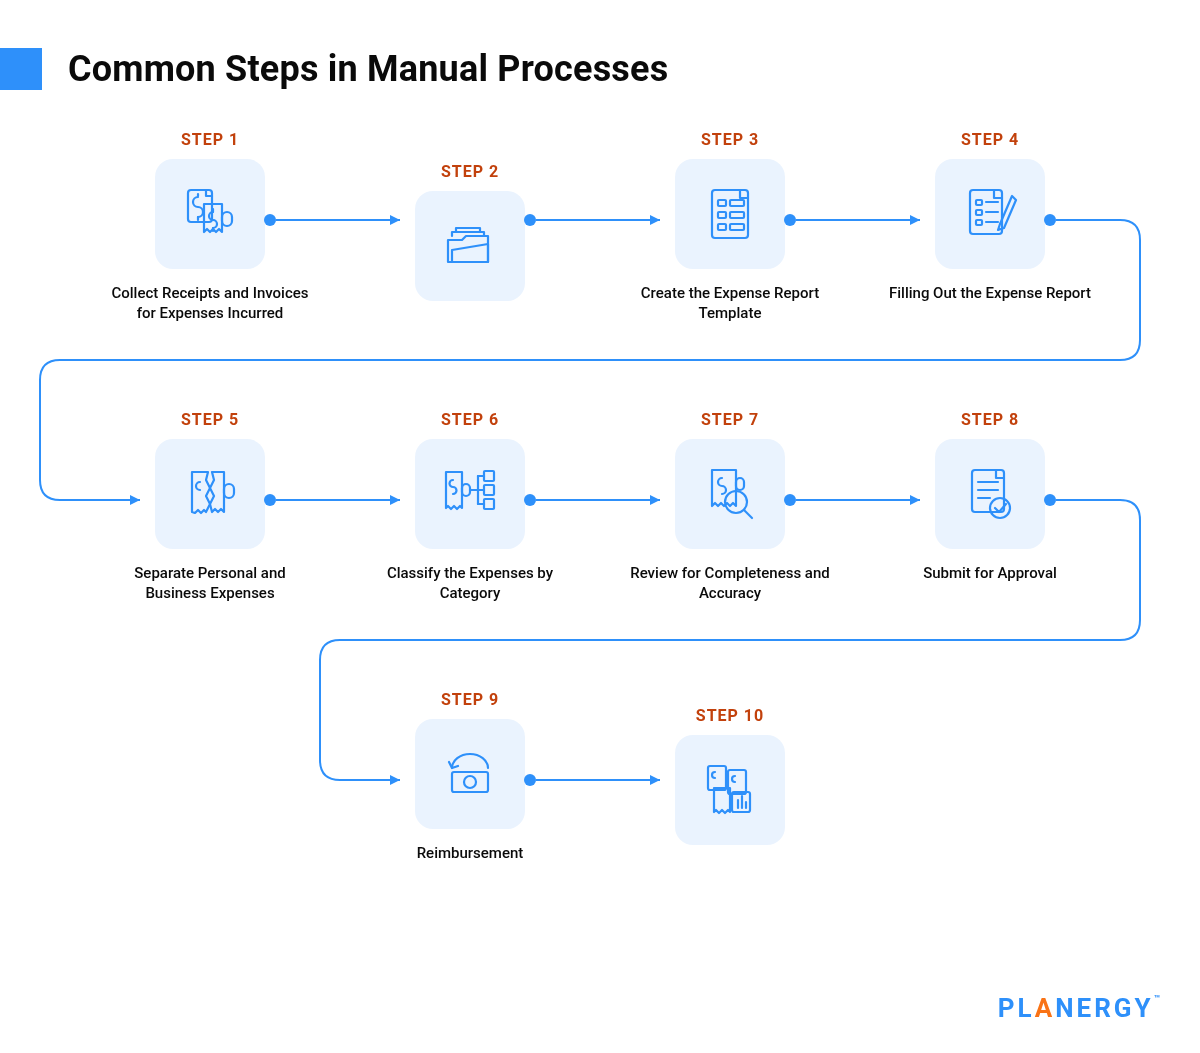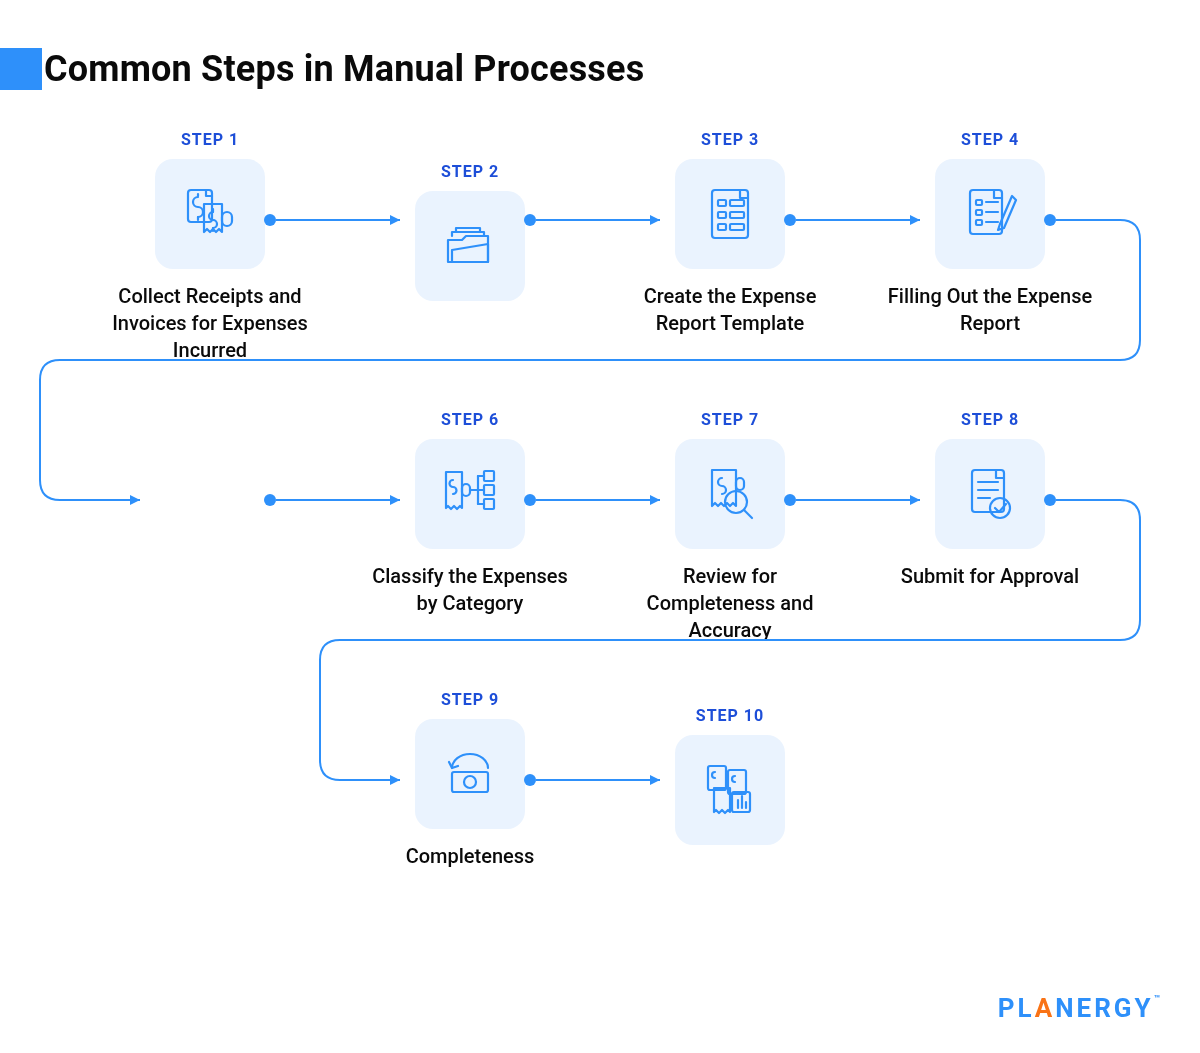--- a/index.html
+++ b/index.html
@@ -8,21 +8,21 @@
     height: 1053px;
     background: #ffffff;
     font-family: -apple-system, BlinkMacSystemFont, "Segoe UI", Roboto, Arial, sans-serif;
     color: #0a0a0a;
     position: relative;
     overflow: hidden;
   }
   .header {
     display: flex;
     align-items: flex-start;
-    gap: 2px;
+    gap: 26px;
     padding: 48px 0 0 0;
   }
   .header-bar {
     width: 42px;
     height: 42px;
     background: #2E90FA;
   }
   .header-title {
     font-size: 36px;
     font-weight: 700;
@@ -35,37 +35,37 @@
     margin-top: 40px;
   }
   .step {
     position: absolute;
     width: 220px;
     text-align: center;
   }
   .step-label {
     font-size: 16px;
     font-weight: 700;
-    color: #1d4ed8;
+    color: #c2410c;
     letter-spacing: 1px;
     margin-bottom: 10px;
   }
   .icon-box {
     width: 110px;
     height: 110px;
     margin: 0 auto 14px auto;
     border-radius: 18px;
     background: #EAF3FE;
     display: flex;
     align-items: center;
     justify-content: center;
   }
   .icon-box svg { stroke: #2E90FA; fill: none; stroke-width: 2.2; stroke-linecap: round; stroke-linejoin: round; }
   .step-desc {
-    font-size: 20px;
+    font-size: 15px;
     font-weight: 500;
     line-height: 1.35;
     color: #0a0a0a;
     padding: 0 6px;
   }
   .connectors { position:absolute; left:0; top:0; width:100%; height:100%; pointer-events:none; }
   .connectors path, .connectors line { stroke:#2E90FA; stroke-width:2; fill:none; }
   .connectors circle { fill:#2E90FA; }
   .connectors polygon { fill:#2E90FA; }
   .brand {
@@ -150,20 +150,32 @@
         <rect x="18" y="28" width="6" height="5" rx="1"></rect>
         <line x1="28" y1="30" x2="40" y2="30"></line>
         <rect x="18" y="38" width="6" height="5" rx="1"></rect>
         <line x1="28" y1="40" x2="40" y2="40"></line>
         <path d="M54 14 L42 42 L40 48 L46 46 L58 18 Z"></path>
       </svg>
     </div>
     <div class="step-desc">Filling Out the Expense Report</div>
   </div>
 
+  <div class="step" style="left:100px; top:280px;">
+    <div class="step-label">STEP 5</div>
+    <div class="icon-box">
+      <svg width="64" height="64" viewBox="0 0 64 64">
+        <path d="M14 10 L30 10 L28 18 L32 26 L28 34 L32 42 L28 50 l-2 -2 l-3 3 l-3 -3 l-3 3 L14 50 Z"></path>
+        <path d="M34 10 L46 10 L46 50 l-3 -3 l-3 3 l-3 -3 l-3 3 L32 42 L36 34 L32 26 L36 18 Z"></path>
+        <path d="M22 20 a3 3 0 1 0 0 8"></path>
+        <rect x="46" y="22" width="10" height="14" rx="5"></rect>
+      </svg>
+    </div>
+    <div class="step-desc">Separate Personal and Business Expenses</div>
+  </div>
 
   <div class="step" style="left:360px; top:280px;">
     <div class="step-label">STEP 6</div>
     <div class="icon-box">
       <svg width="64" height="64" viewBox="0 0 64 64">
         <path d="M8 10 L24 10 L24 46 l-2 -2 l-3 3 l-3 -3 l-3 3 l-3 -3 L8 46 Z"></path>
         <path d="M15 18 a2.5 2.5 0 1 0 0 7 a2.5 2.5 0 1 1 0 7"></path>
         <rect x="24" y="22" width="8" height="12" rx="4"></rect>
         <line x1="32" y1="28" x2="40" y2="28"></line>
         <line x1="40" y1="14" x2="40" y2="42"></line>
@@ -211,21 +223,21 @@
   <div class="step" style="left:360px; top:560px;">
     <div class="step-label">STEP 9</div>
     <div class="icon-box">
       <svg width="64" height="64" viewBox="0 0 64 64">
         <path d="M14 26 A18 14 0 0 1 50 26"></path>
         <path d="M14 26 l-3 -6 M14 26 l6 -2"></path>
         <rect x="14" y="30" width="36" height="20" rx="2"></rect>
         <circle cx="32" cy="40" r="6"></circle>
       </svg>
     </div>
-    <div class="step-desc">Completeness</div>
+    <div class="step-desc">Reimbursement</div>
   </div>
 
   <div class="step" style="left:620px; top:576px;">
     <div class="step-label">STEP 10</div>
     <div class="icon-box">
       <svg width="64" height="64" viewBox="0 0 64 64">
         <rect x="10" y="8" width="18" height="24" rx="2"></rect>
         <path d="M17 14 a2 2 0 1 0 0 6"></path>
         <rect x="30" y="12" width="18" height="24" rx="2"></rect>
         <path d="M37 18 a2 2 0 1 0 0 6"></path>

